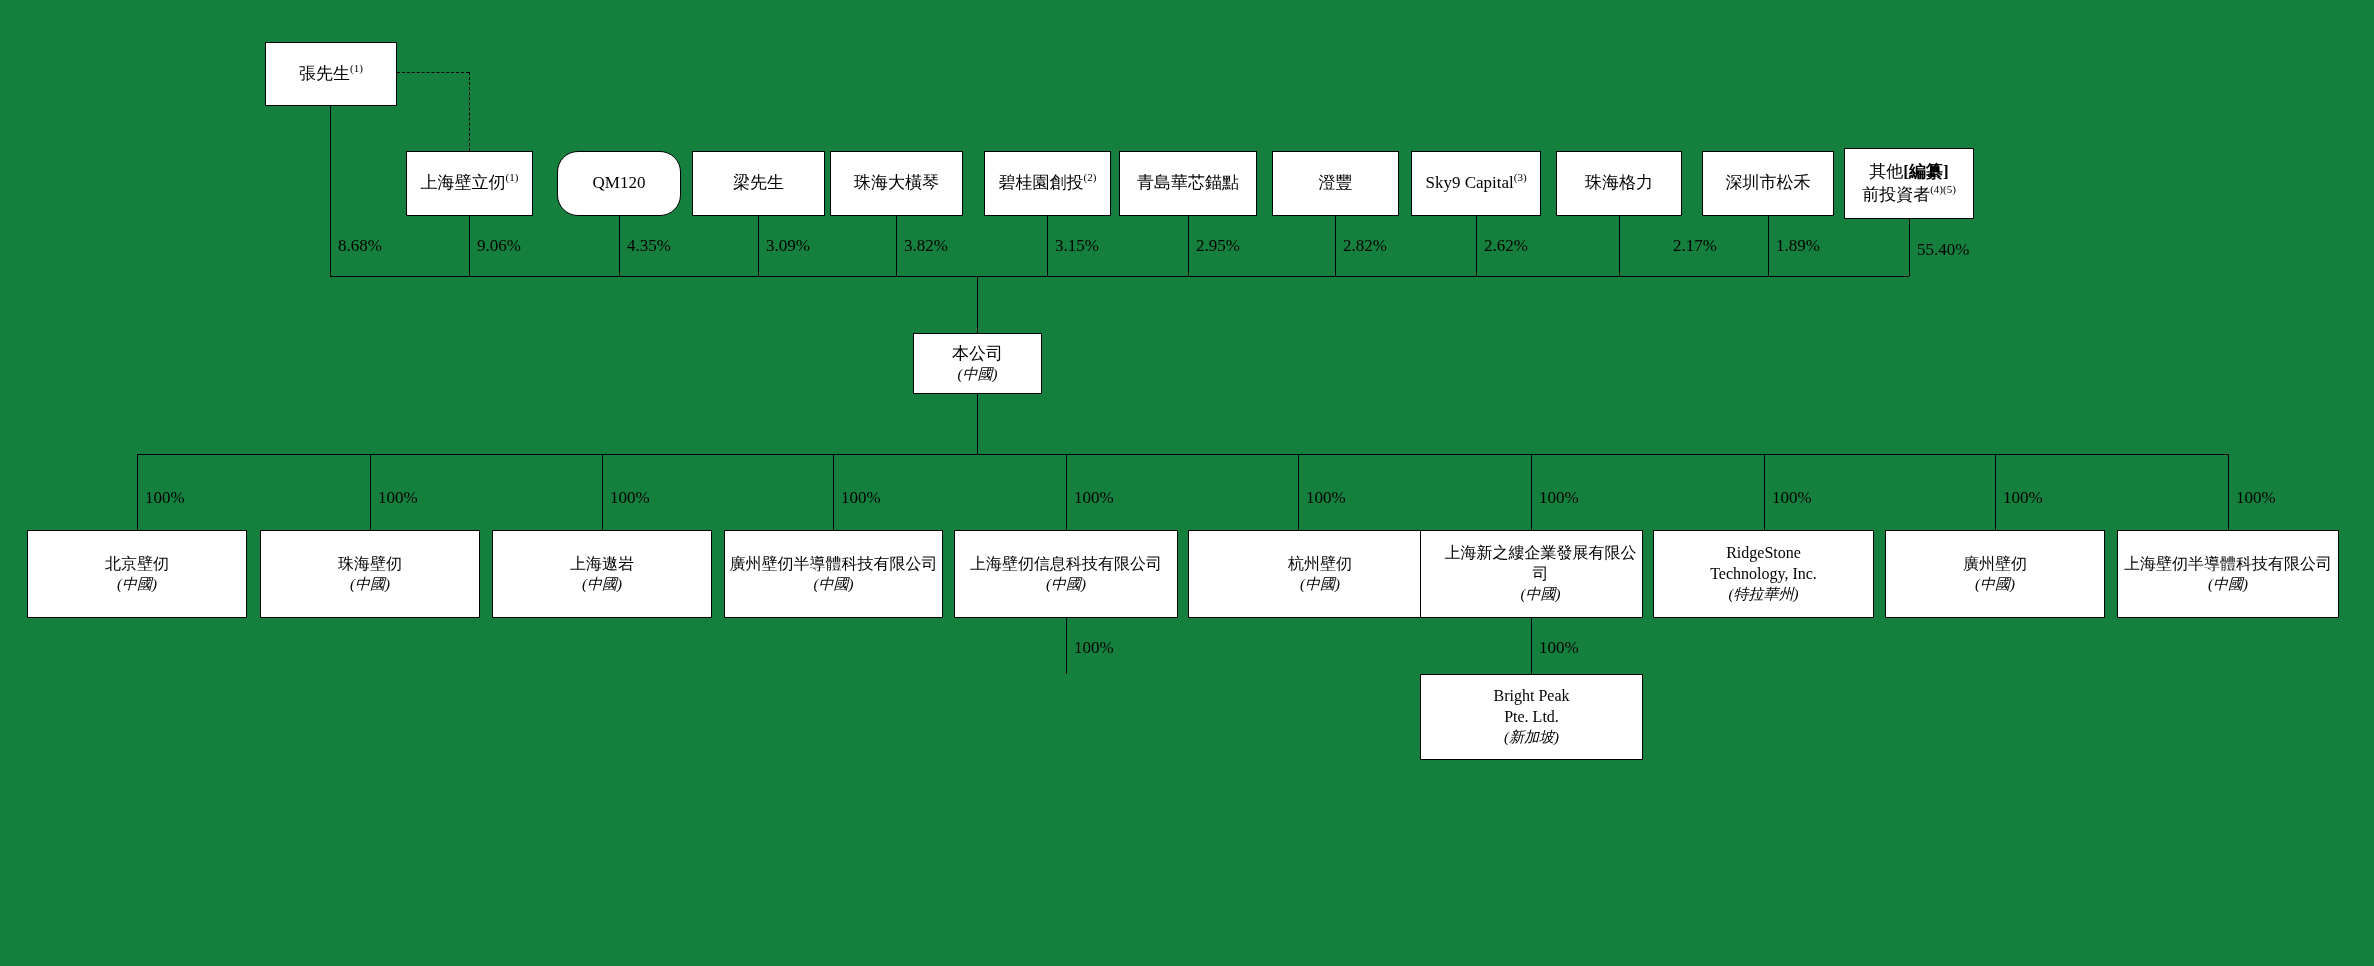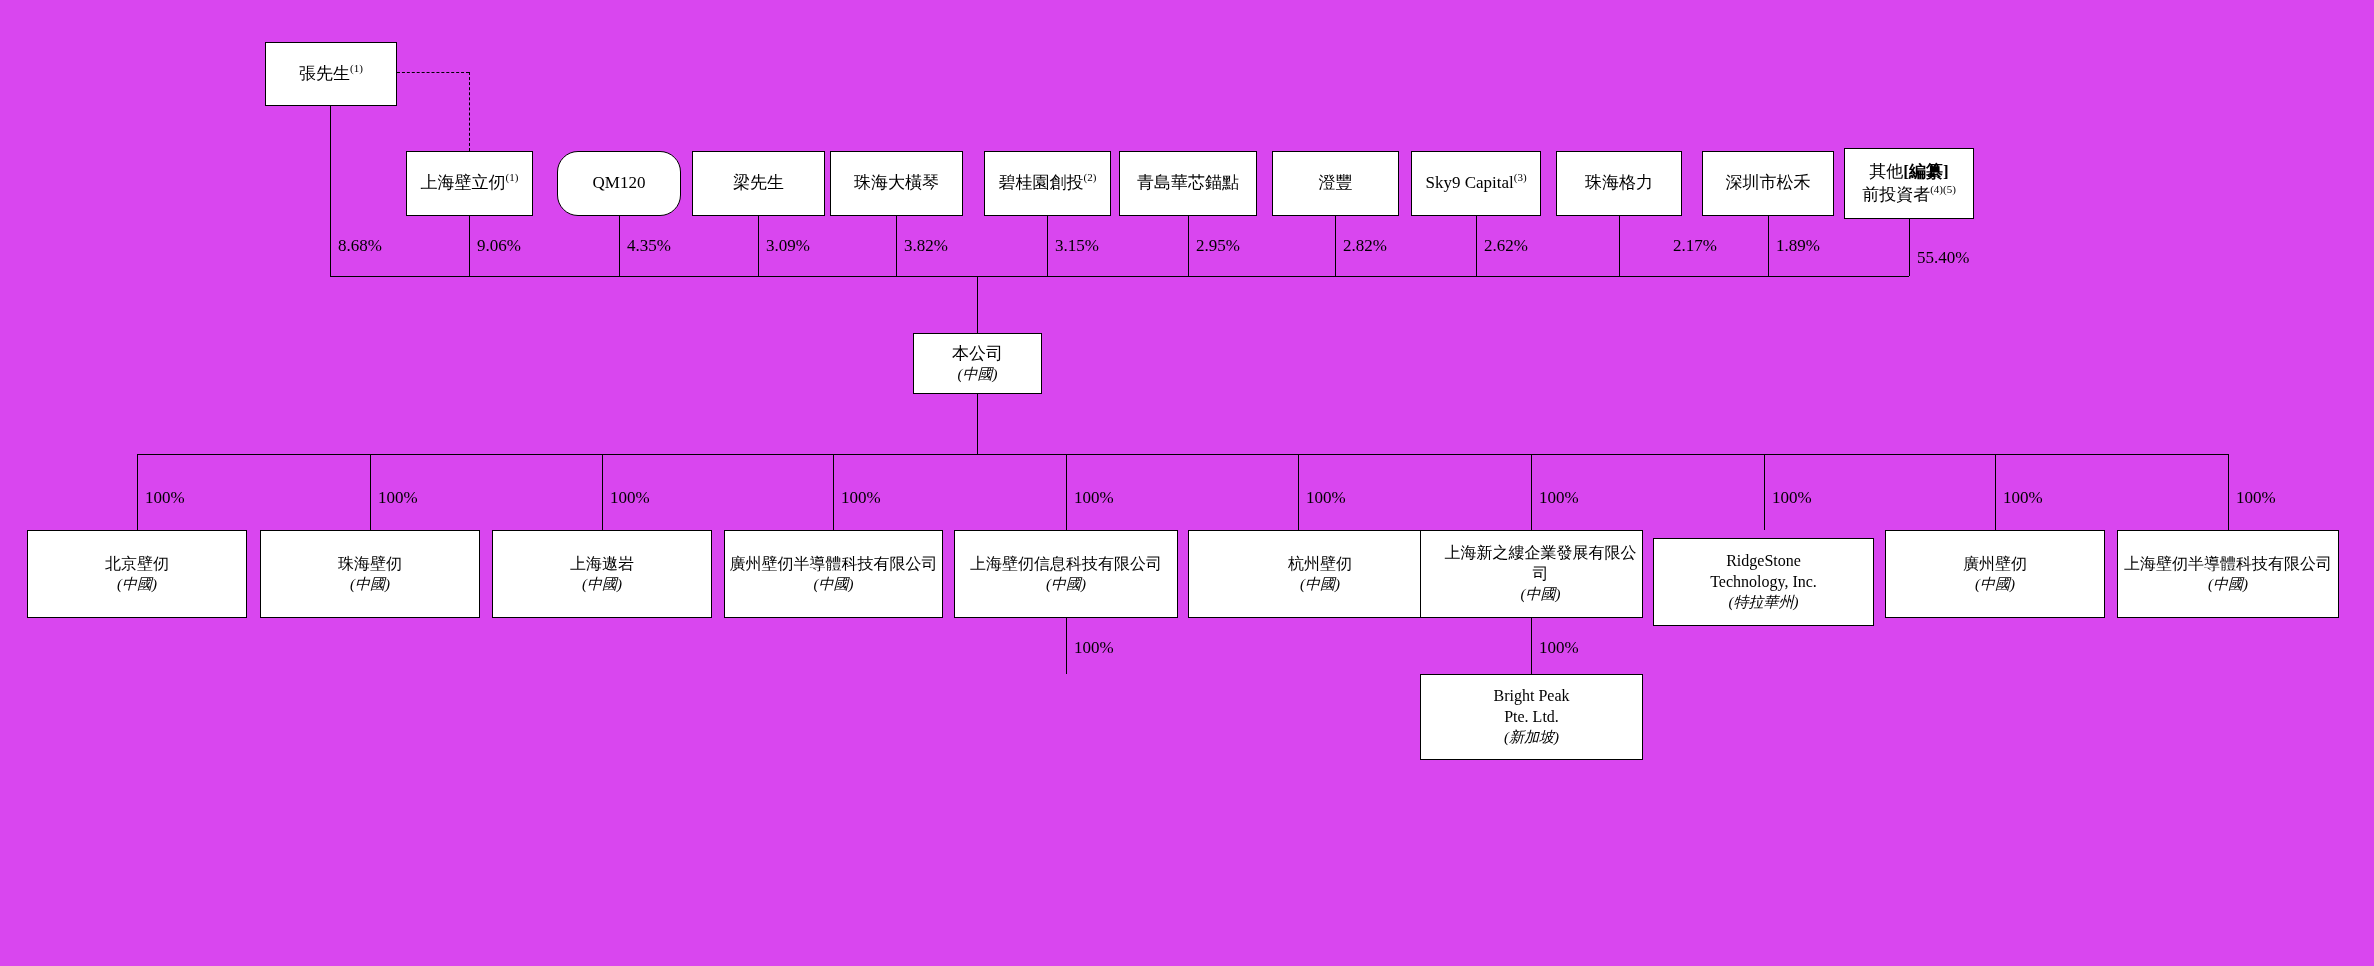--- a/index.html
+++ b/index.html
@@ -1,17 +1,17 @@
 <!DOCTYPE html>
 <html><head>
 <meta charset="utf-8">
 <style>
   html,body{margin:0;padding:0;background:#ffffff;}
   body{font-family:"Liberation Serif","DejaVu Serif",serif;color:#000;}
-  #canvas{position:relative;width:2374px;height:966px;background:#d946ef;overflow:hidden;}
+  #canvas{position:relative;width:2374px;height:966px;background:#15803d;overflow:hidden;}
   .box{position:absolute;border:1px solid #000;background:#fff;box-sizing:border-box;
        display:flex;flex-direction:column;align-items:center;justify-content:center;
        text-align:center;font-size:17px;line-height:1.3;padding:2px 4px;}
   .box .nm{white-space:pre-line;}
   .sub .nm{font-size:16px;}
   .pl{font-style:italic;font-size:15px;white-space:pre-line;}
   sup{font-size:11px;line-height:0;}
   b{font-weight:bold;}
   .lbl{position:absolute;font-size:17px;white-space:nowrap;}
   .hline{position:absolute;border-top:1px solid #000;height:0;}
@@ -102,21 +102,21 @@
   <div class="lbl" style="left:477px;top:236px;">9.06%</div>
   <div class="lbl" style="left:627px;top:236px;">4.35%</div>
   <div class="lbl" style="left:766px;top:236px;">3.09%</div>
   <div class="lbl" style="left:904px;top:236px;">3.82%</div>
   <div class="lbl" style="left:1055px;top:236px;">3.15%</div>
   <div class="lbl" style="left:1196px;top:236px;">2.95%</div>
   <div class="lbl" style="left:1343px;top:236px;">2.82%</div>
   <div class="lbl" style="left:1484px;top:236px;">2.62%</div>
   <div class="lbl" style="left:1627px;top:236px;margin-left:46px;">2.17%</div>
   <div class="lbl" style="left:1776px;top:236px;">1.89%</div>
-  <div class="lbl" style="left:1917px;top:248px;text-align:right;">55.40%</div>
+  <div class="lbl" style="left:1917px;top:240px;text-align:right;">55.40%</div>
 
   <div class="box" style="left:913px;top:333px;width:129px;height:61px;">
     <div class="nm">本公司</div>
     <div class="pl">(中國)</div>
   </div>
 
   <div class="lbl" style="left:145px;top:488px;">100%</div>
   <div class="lbl" style="left:378px;top:488px;">100%</div>
   <div class="lbl" style="left:610px;top:488px;">100%</div>
   <div class="lbl" style="left:841px;top:488px;">100%</div>
@@ -148,21 +148,21 @@
     <div class="pl">(中國)</div>
   </div>
   <div class="box sub" style="left:1188px;top:530px;width:264px;height:88px;">
     <div class="nm">杭州壁仞</div>
     <div class="pl">(中國)</div>
   </div>
   <div class="box sub" style="left:1420px;top:530px;width:223px;height:88px;padding-left:22px;">
     <div class="nm">上海新之縷企業發展有限公司</div>
     <div class="pl">(中國)</div>
   </div>
-  <div class="box sub" style="left:1653px;top:530px;width:221px;height:88px;margin-top:8px;">
+  <div class="box sub" style="left:1653px;top:530px;width:221px;height:88px;">
     <div class="nm">RidgeStone
 Technology, Inc.</div>
     <div class="pl">(特拉華州)</div>
   </div>
   <div class="box sub" style="left:1885px;top:530px;width:220px;height:88px;">
     <div class="nm">廣州壁仞</div>
     <div class="pl">(中國)</div>
   </div>
   <div class="box sub" style="left:2117px;top:530px;width:222px;height:88px;">
     <div class="nm">上海壁仞半導體科技有限公司</div>

